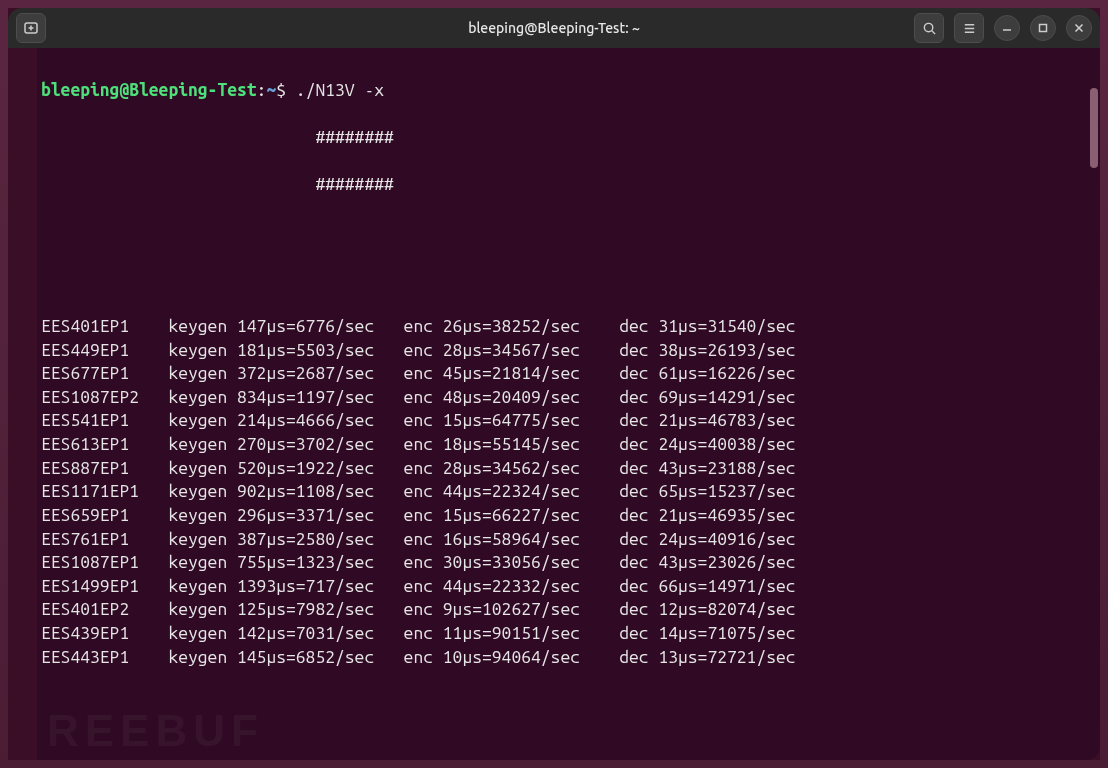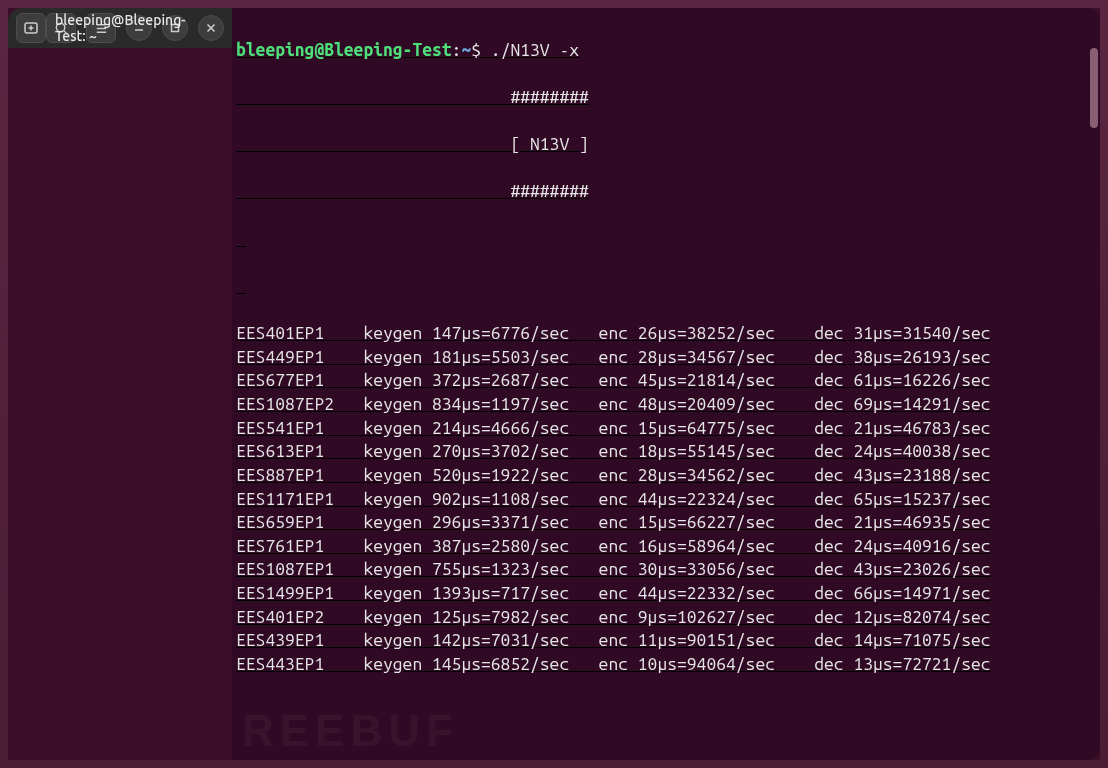--- a/index.html
+++ b/index.html
@@ -17,22 +17,21 @@
       border-image: linear-gradient(to bottom, #5a2540, #4a1d35) 1;
       border-radius: 20px;
     }
     .window {
       width: 100%;
       height: 100%;
       background: #3b0e27;
       border-radius: 14px;
       overflow: hidden;
       display: flex;
-      flex-direction: row;
-      text-decoration: underline;
+      flex-direction: column;
     }
     .titlebar {
       height: 40px;
       background: #2a2a2a;
       display: flex;
       align-items: center;
       padding: 0 8px;
       position: relative;
     }
     .titlebar-left {
@@ -87,20 +86,21 @@
       flex: 1;
       background: #300a24;
       padding: 6px 4px;
       font-size: 17.5px;
       line-height: 1.35;
       color: #e6e6e6;
       font-family: 'Ubuntu Mono', 'DejaVu Sans Mono', monospace;
       white-space: pre;
       position: relative;
       overflow: hidden;
+      margin-left: 29px;
     }
     .prompt-user {
       color: #4ee07a;
       font-weight: bold;
     }
     .prompt-path {
       color: #6c9fd6;
       font-weight: bold;
     }
     .prompt-dollar {
@@ -177,21 +177,20 @@
             <line x1="2.5" y1="2.5" x2="9.5" y2="9.5" stroke="#ccc" stroke-width="1.6"></line>
             <line x1="9.5" y1="2.5" x2="2.5" y2="9.5" stroke="#ccc" stroke-width="1.6"></line>
           </svg>
       </div>
     </div>
   </div>
 
   <div class="terminal">
 <span class="line"><span class="prompt-user">bleeping@Bleeping-Test</span><span class="prompt-dollar">:</span><span class="prompt-path">~</span><span class="prompt-dollar">$</span> <span class="cmd">./N13V -x</span></span>
 <span class="line">                            <span>########</span></span>
-<span class="line">                            <span>[ N13V ]</span></span>
 <span class="line">                            <span>########</span></span>
 <span class="line"> </span>
 <span class="line"> </span>
 <div id="results-block"><span class="line">EES401EP1    keygen 147µs=6776/sec   enc 26µs=38252/sec    dec 31µs=31540/sec</span><span class="line">EES449EP1    keygen 181µs=5503/sec   enc 28µs=34567/sec    dec 38µs=26193/sec</span><span class="line">EES677EP1    keygen 372µs=2687/sec   enc 45µs=21814/sec    dec 61µs=16226/sec</span><span class="line">EES1087EP2   keygen 834µs=1197/sec   enc 48µs=20409/sec    dec 69µs=14291/sec</span><span class="line">EES541EP1    keygen 214µs=4666/sec   enc 15µs=64775/sec    dec 21µs=46783/sec</span><span class="line">EES613EP1    keygen 270µs=3702/sec   enc 18µs=55145/sec    dec 24µs=40038/sec</span><span class="line">EES887EP1    keygen 520µs=1922/sec   enc 28µs=34562/sec    dec 43µs=23188/sec</span><span class="line">EES1171EP1   keygen 902µs=1108/sec   enc 44µs=22324/sec    dec 65µs=15237/sec</span><span class="line">EES659EP1    keygen 296µs=3371/sec   enc 15µs=66227/sec    dec 21µs=46935/sec</span><span class="line">EES761EP1    keygen 387µs=2580/sec   enc 16µs=58964/sec    dec 24µs=40916/sec</span><span class="line">EES1087EP1   keygen 755µs=1323/sec   enc 30µs=33056/sec    dec 43µs=23026/sec</span><span class="line">EES1499EP1   keygen 1393µs=717/sec   enc 44µs=22332/sec    dec 66µs=14971/sec</span><span class="line">EES401EP2    keygen 125µs=7982/sec   enc 9µs=102627/sec    dec 12µs=82074/sec</span><span class="line">EES439EP1    keygen 142µs=7031/sec   enc 11µs=90151/sec    dec 14µs=71075/sec</span><span class="line">EES443EP1    keygen 145µs=6852/sec   enc 10µs=94064/sec    dec 13µs=72721/sec</span></div>
 
 
     <div class="scrollbar"></div>
     <div class="watermark">REEBUF</div>
   </div>
 </div>

